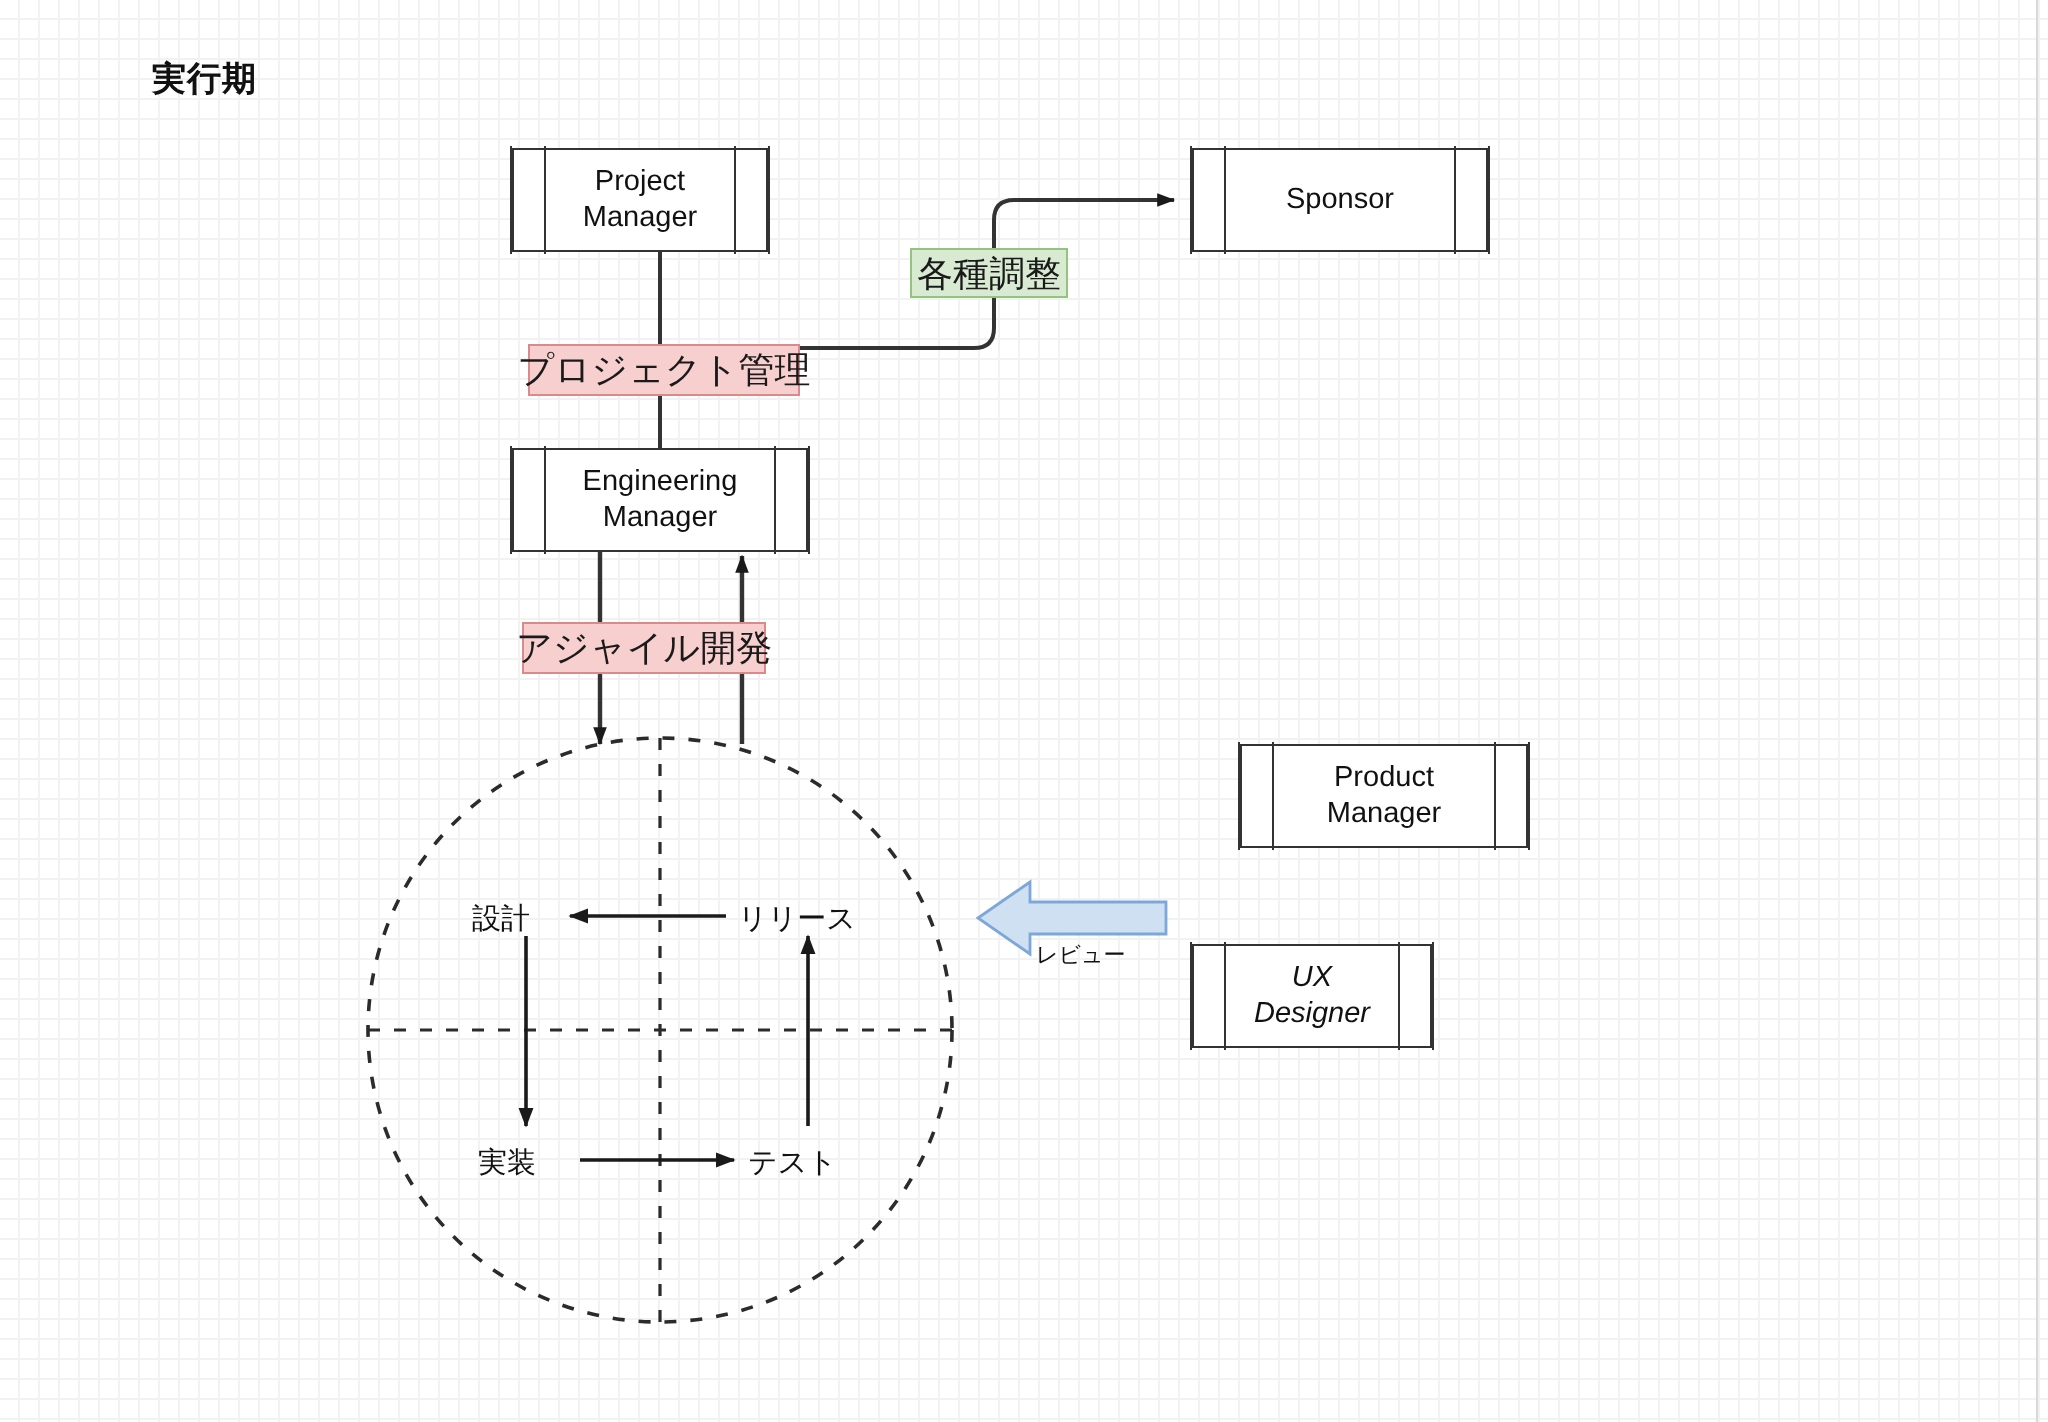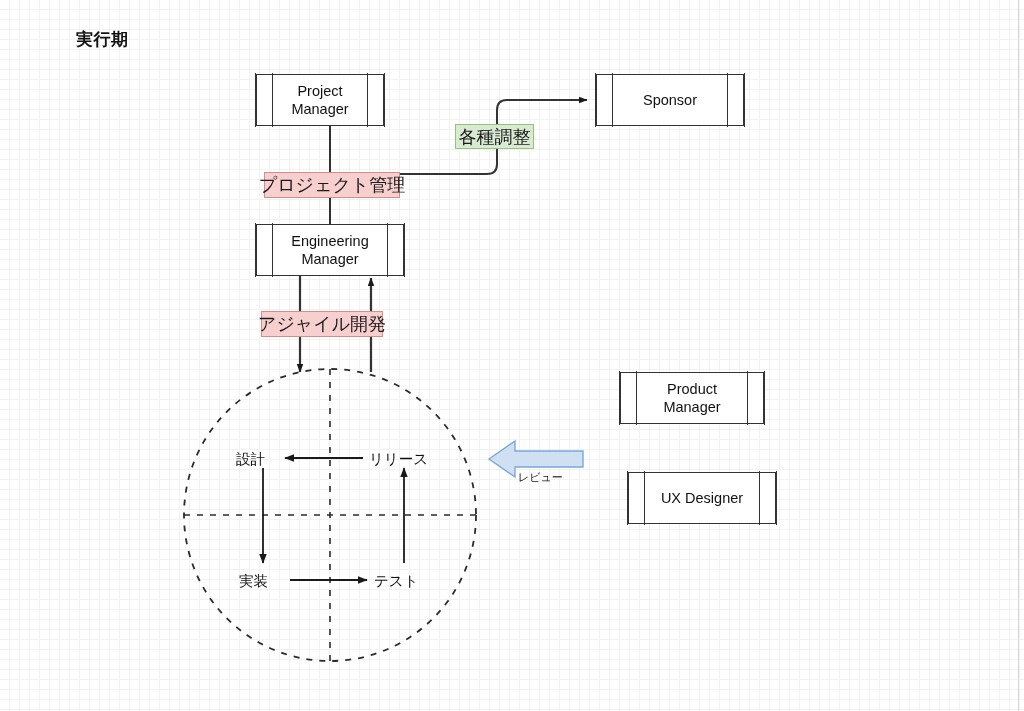--- a/index.html
+++ b/index.html
@@ -169,21 +169,21 @@
 <div class="component" style="left:256px; top:224px; width:148px; height:52px;">
   <span class="label">Engineering
 Manager</span>
 </div>
 
 <div class="component" style="left:596px; top:372px; width:144px; height:52px;margin-left:24px;">
   <span class="label">Product
 Manager</span>
 </div>
 
-<div class="component" style="left:628px; top:472px; width:148px; height:52px;">
+<div class="component" style="left:596px; top:472px; width:120px; height:52px;font-style:italic;">
   <span class="label">UX Designer</span>
 </div>
 
 <div class="edge-label pink" style="left:264px; top:172px; width:136px; height:26px;">プロジェクト管理</div>
 
 <div class="edge-label pink" style="left:261px; top:311px; width:122px; height:26px;">アジャイル開発</div>
 
 <div class="edge-label green" style="left:455px; top:124px; width:79px; height:25px;">各種調整</div>
 
 <div class="cycle-node" style="left:236px; top:450px;">設計</div>

